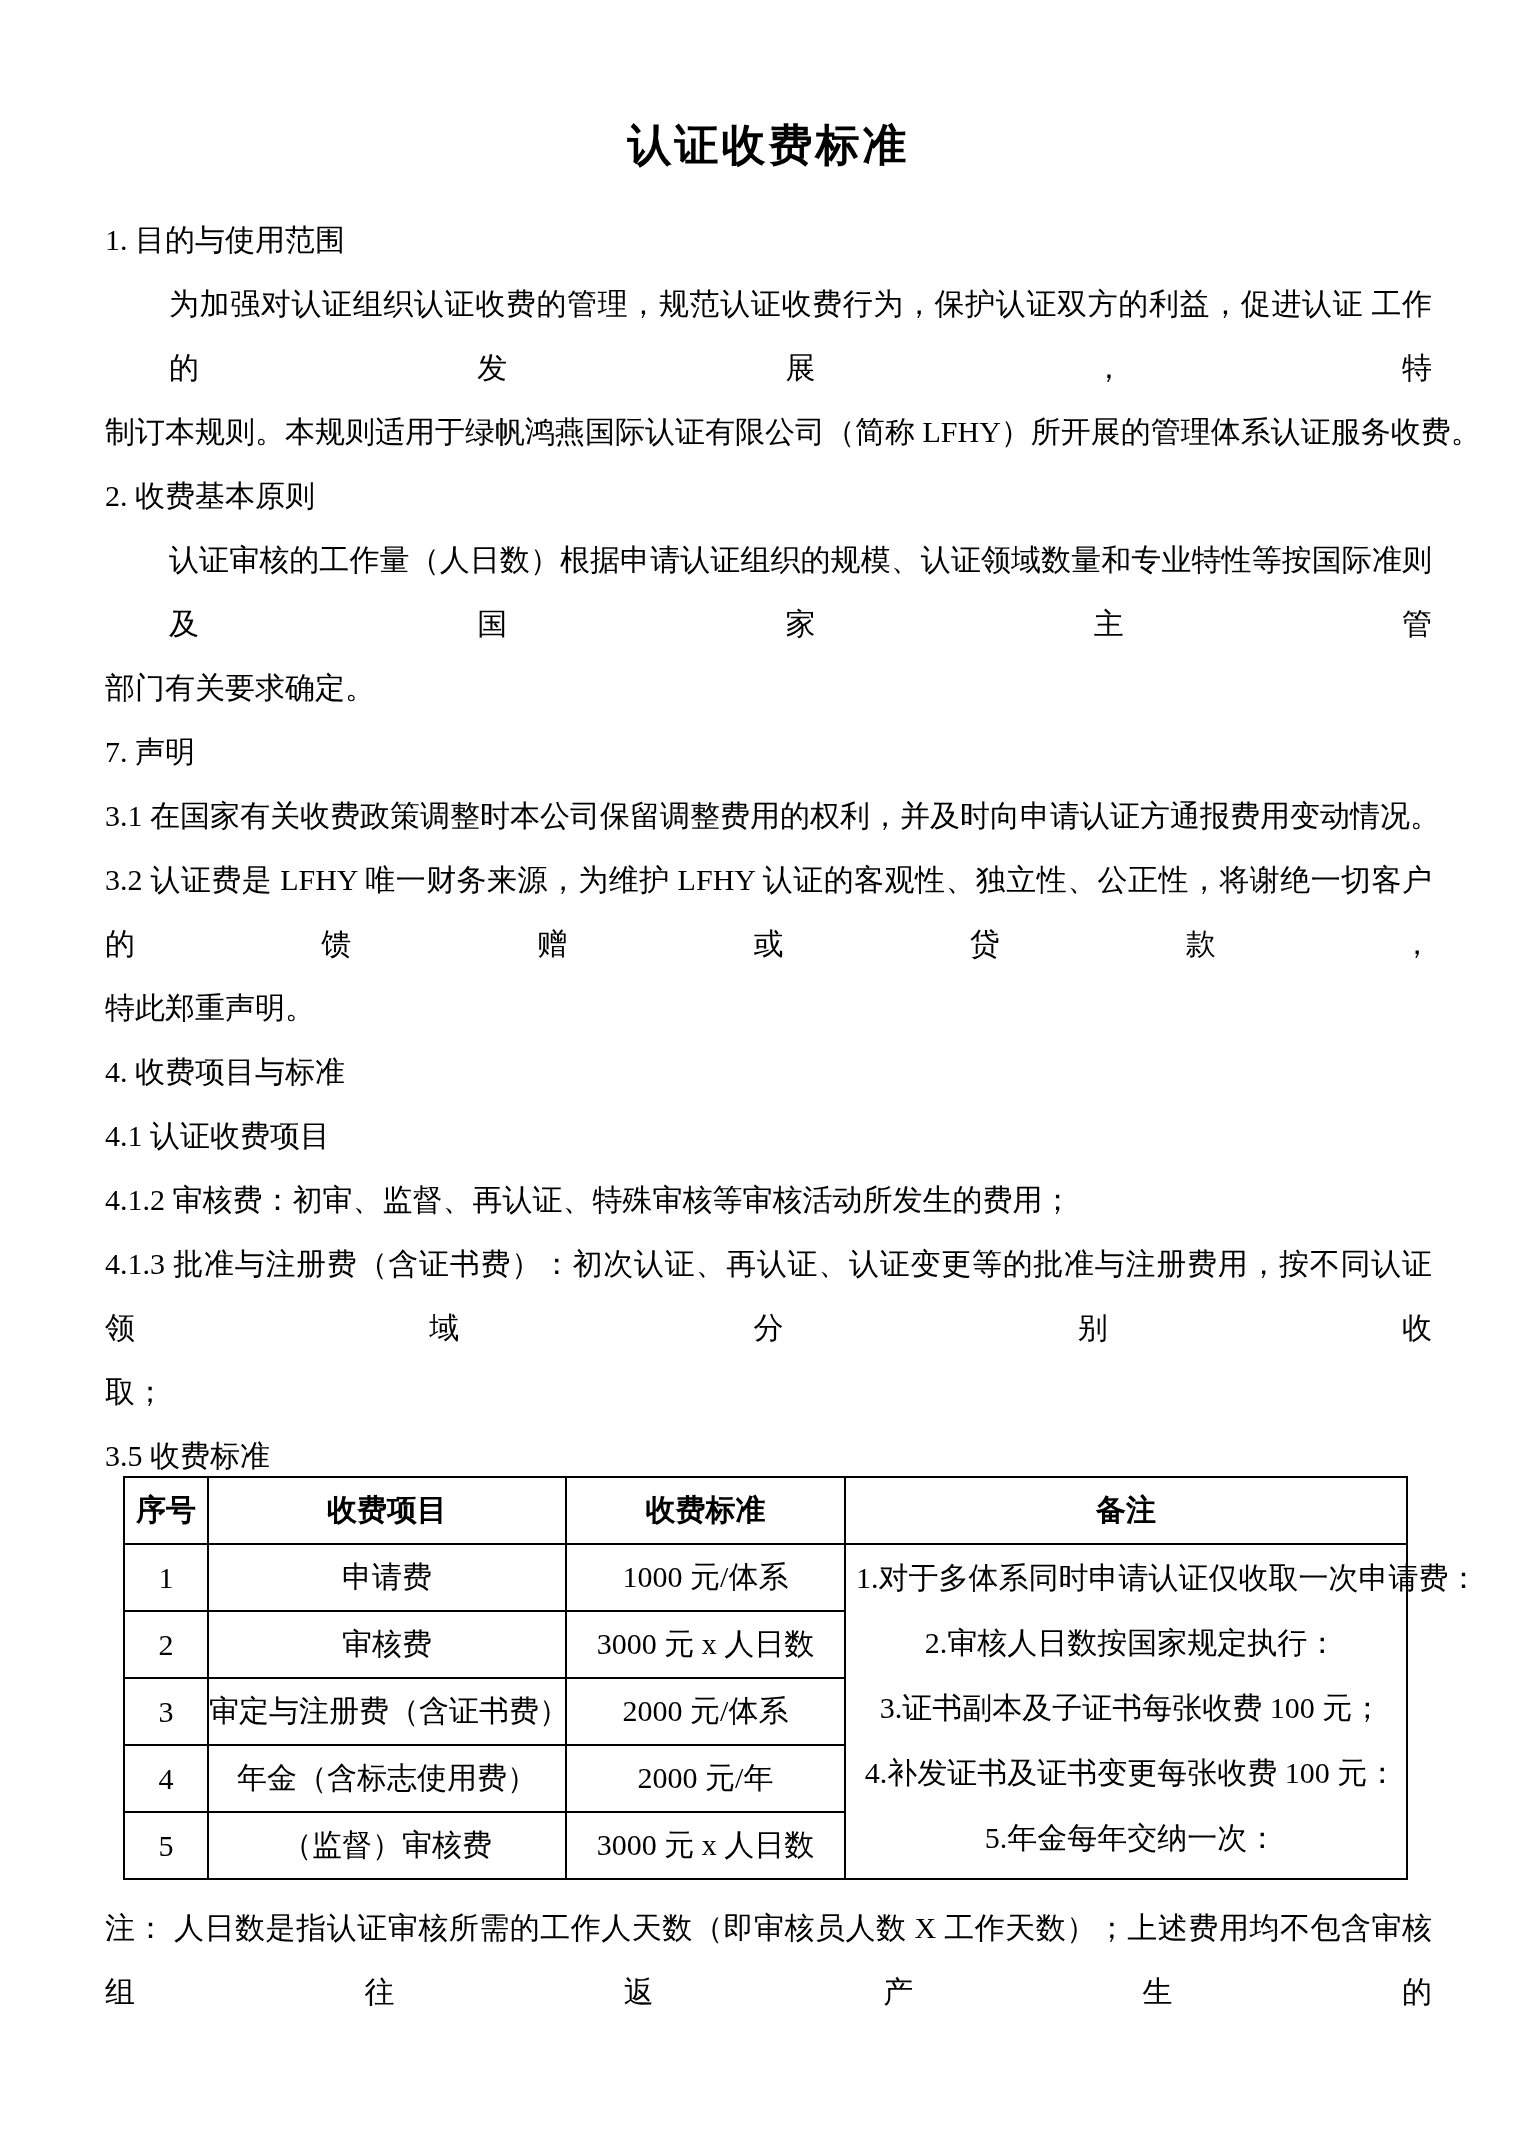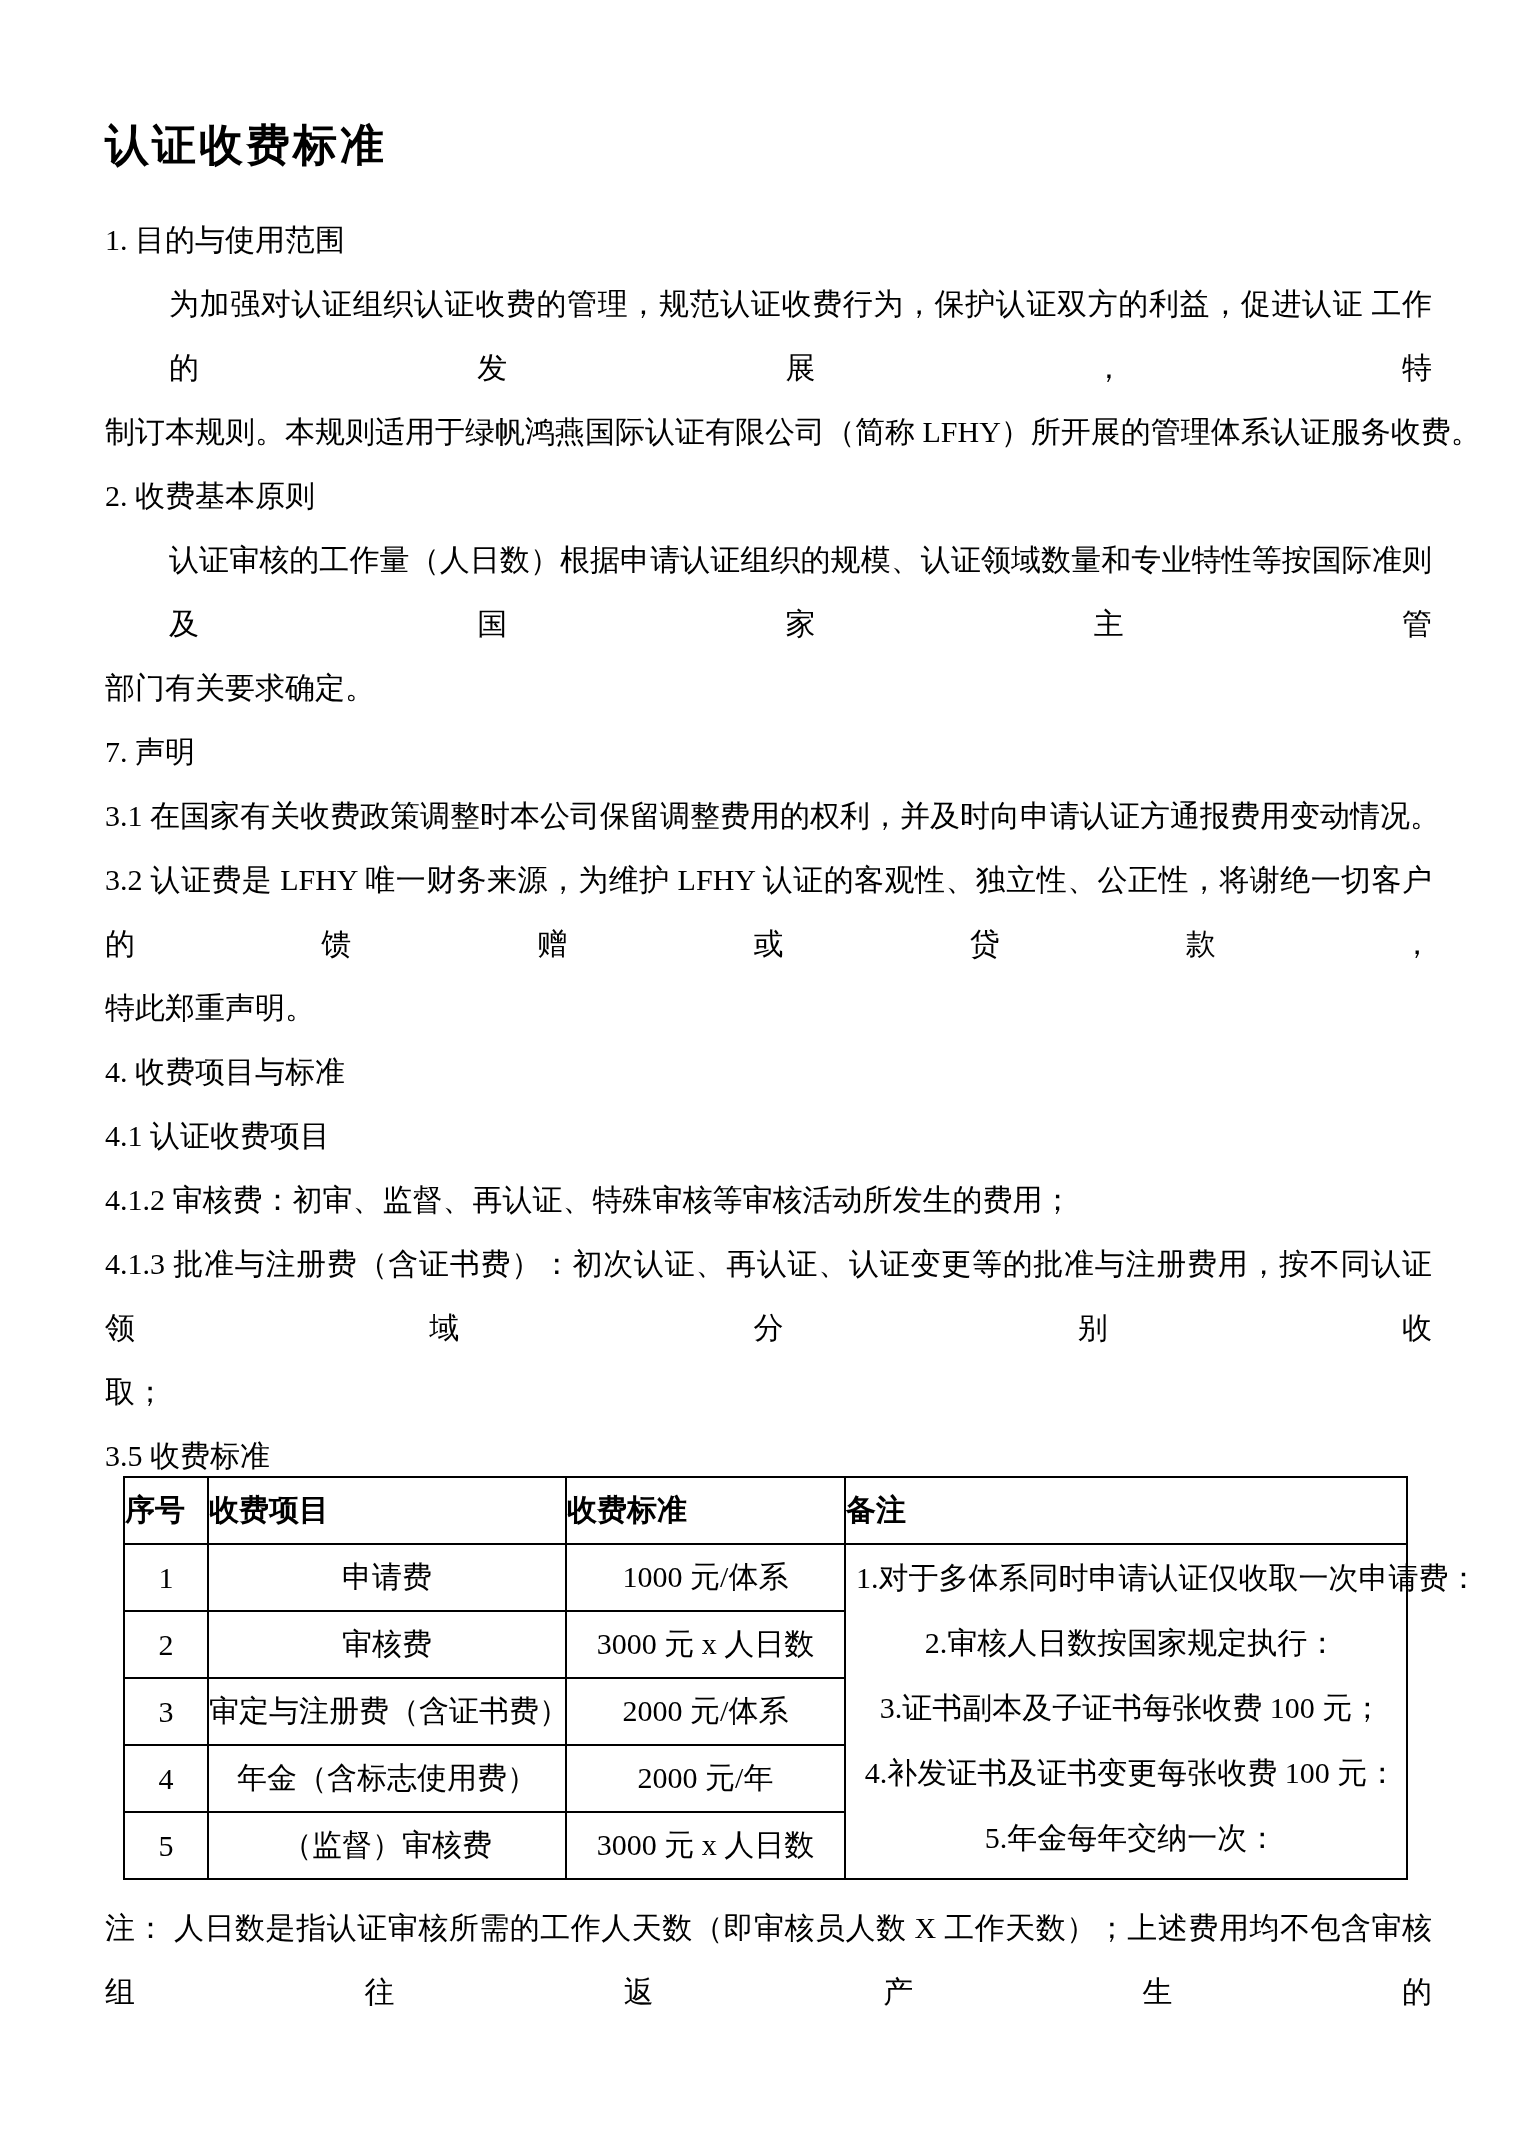--- a/index.html
+++ b/index.html
@@ -4,41 +4,41 @@
 <style>
   html,body{margin:0;padding:0;background:#ffffff;}
   body{
     width:1514px;height:2140px;
     font-family:"Liberation Serif","DejaVu Serif",serif;
     color:#000;overflow:hidden;
   }
   .page{width:1514px;height:2140px;box-sizing:border-box;padding:0 82px 0 105px;background:#fff;}
   .doc-title{
     margin-top:118px;line-height:56px;font-size:44px;font-weight:bold;
-    text-align:left;letter-spacing:3px;white-space:nowrap;
+    text-align:center;letter-spacing:3px;white-space:nowrap;
   }
   .lines{margin-top:34px;}
   .line{
     font-size:30px;line-height:64px;white-space:nowrap;
   }
   .line.fill{white-space:normal;text-align:justify;text-align-last:justify;}
   .line.indent{padding-left:64px;}
   table.fee{
     border-collapse:collapse;table-layout:fixed;
     width:1283px;margin-left:18px;margin-top:-12px;
   }
   table.fee col.c1{width:84px;}
   table.fee col.c2{width:358px;}
   table.fee col.c3{width:279px;}
   table.fee col.c4{width:562px;}
   table.fee th,table.fee td{
     border:2px solid #000;height:65px;padding:0;
     font-size:30px;white-space:nowrap;overflow:visible;
   }
-  table.fee th{font-weight:bold;text-align:left;}
+  table.fee th{font-weight:bold;text-align:center;}
   table.fee td.center{text-align:center;font-weight:normal;}
   table.fee td.remarks{vertical-align:top;padding-left:10px;text-align:center;}
   .remark-line{font-size:30px;line-height:65px;white-space:nowrap;}
   .after{margin-top:16px;}
 </style>
 </head>
 <body>
 
 <div class="page">
 

